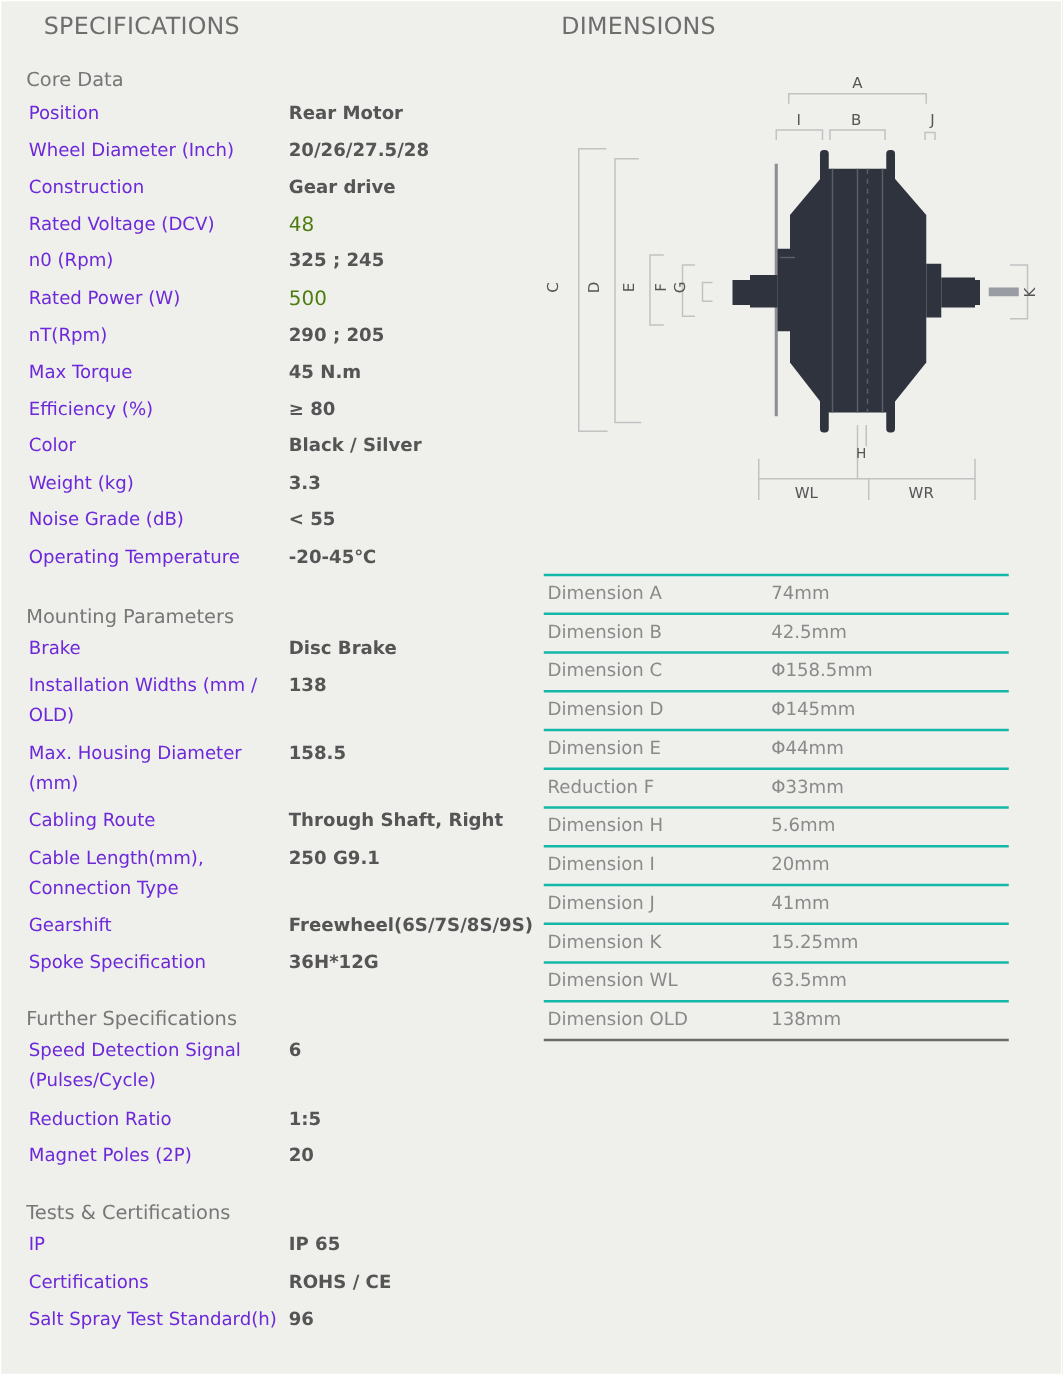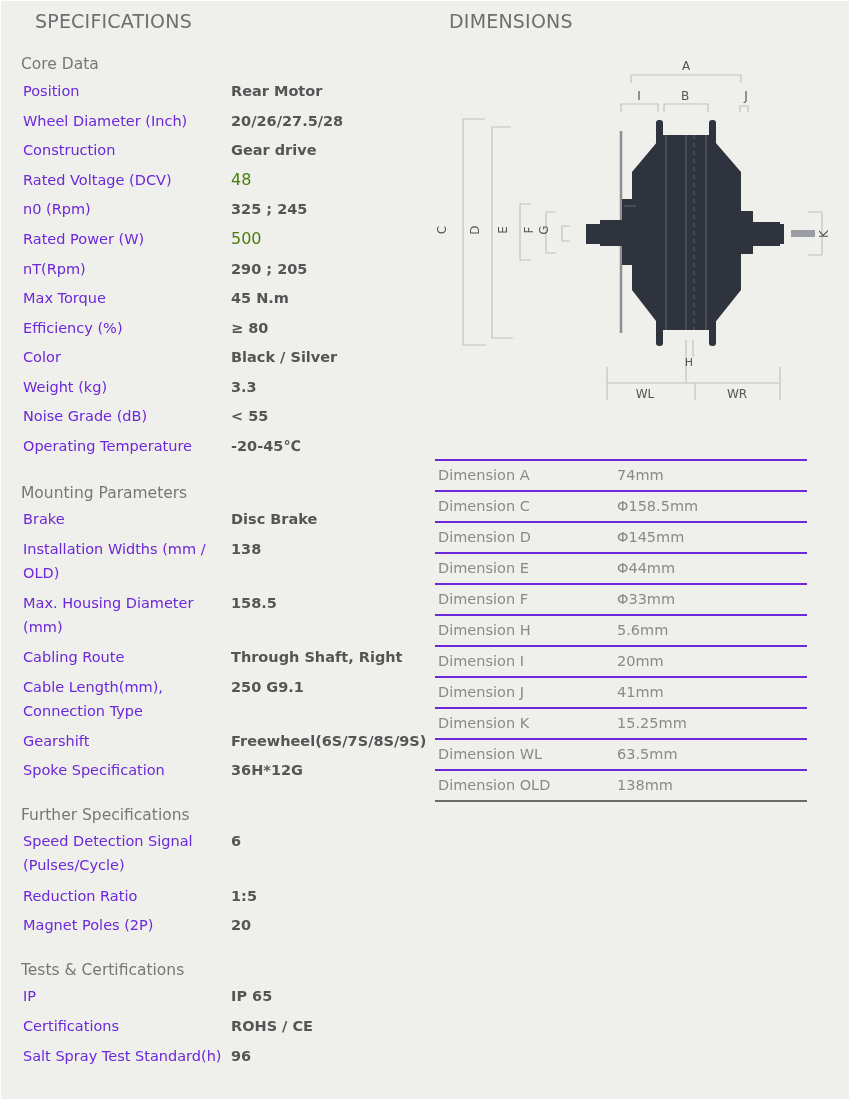--- a/index.html
+++ b/index.html
@@ -17,21 +17,21 @@
       position: absolute; font-size: 19px; letter-spacing: 0.2px; color: #6e6e6e; font-weight: normal;
       white-space: nowrap;
       margin-left: 14px;
     }
     .section-title { position: absolute; left: 21px; font-size: 15.5px; color: #777; white-space: nowrap; }
     .row { position: absolute; left: 23px; width: 405px; }
     .row .lbl { position: absolute; left: 0; top: 0; width: 200px; font-size: 14.5px; line-height: 24px; color: #6d28d9; }
     .row .val { position: absolute; left: 208px; top: 0; font-size: 14.5px; line-height: 24px; color: #555; font-weight: bold; white-space: nowrap; }
     .row .val.light { font-weight: normal; font-size: 16px; color: #4d7c0f; }
     .dim-table { position: absolute; left: 5px; top: 459px; width: 372px; }
-    .dim-row { position: relative; height: 29px; border-top: 2px solid #6d28d9; }
+    .dim-row { position: relative; height: 29px; border-top: 2px solid #14b8a6; }
     .dim-row.last { border-bottom: 2px solid #6a6a6a; }
     .dim-row .dl { position: absolute; left: 3px; top: 6px; font-size: 14.5px; color: #8a8a8a; }
     .dim-row .dv { position: absolute; left: 182px; top: 6px; font-size: 14.5px; color: #8a8a8a; white-space: nowrap; }
     svg text { font-family: "DejaVu Sans", sans-serif; }
   </style>
 </head>
 <body>
 
 <div class="frame"></div>
 
@@ -232,33 +232,37 @@
       <text x="0" y="0" transform="translate(828,234) rotate(-90)">K</text>
     </g>
   </svg>
 
   <div class="dim-table">
     <div class="dim-row">
         <span class="dl">Dimension A</span>
         <span class="dv">74mm</span>
       </div>
     <div class="dim-row">
+        <span class="dl">Dimension B</span>
+        <span class="dv">42.5mm</span>
+      </div>
+    <div class="dim-row">
         <span class="dl">Dimension C</span>
         <span class="dv">Φ158.5mm</span>
       </div>
     <div class="dim-row">
         <span class="dl">Dimension D</span>
         <span class="dv">Φ145mm</span>
       </div>
     <div class="dim-row">
         <span class="dl">Dimension E</span>
         <span class="dv">Φ44mm</span>
       </div>
     <div class="dim-row">
-        <span class="dl">Dimension F</span>
+        <span class="dl">Reduction F</span>
         <span class="dv">Φ33mm</span>
       </div>
     <div class="dim-row">
         <span class="dl">Dimension H</span>
         <span class="dv">5.6mm</span>
       </div>
     <div class="dim-row">
         <span class="dl">Dimension I</span>
         <span class="dv">20mm</span>
       </div>

